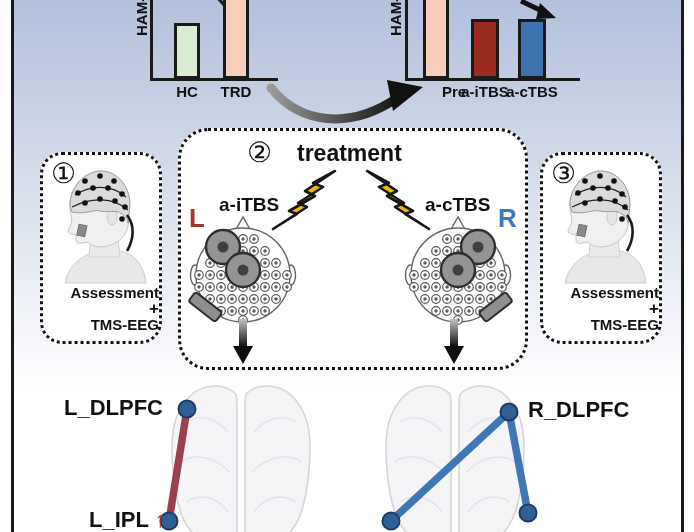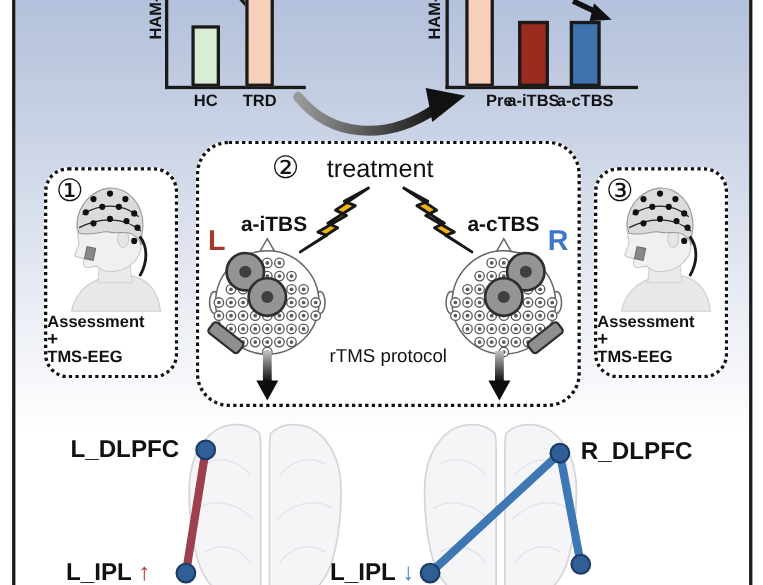--- a/index.html
+++ b/index.html
@@ -9,22 +9,22 @@
   .frame{position:absolute;top:0;bottom:0;width:3px;background:#1a1a1a;}
   .bg{position:absolute;left:14px;top:0;width:667px;height:532px;
       background:linear-gradient(180deg,#b3c1dc 0%,#c3cde2 16%,#d8dfec 36%,#edf0f6 56%,#ffffff 74%,#ffffff 100%);}
   .axis{position:absolute;background:#1a1a1a;}
   .bar{position:absolute;border:3px solid #1a1a1a;box-sizing:border-box;}
   .tick{position:absolute;font-weight:bold;font-size:15px;text-align:center;letter-spacing:0px;}
   .ylab{position:absolute;font-weight:bold;font-size:15px;white-space:nowrap;
         transform:rotate(-90deg);transform-origin:0 100%;line-height:16px;height:16px;}
   .dotbox{position:absolute;border:3px dotted #111;border-radius:26px;background:#fff;}
   .cnum{position:absolute;font-size:28px;line-height:28px;}
-  .bold{font-weight:normal;}
-  .assess{position:absolute;width:100%;text-align:left;font-weight:bold;font-size:15px;line-height:16px;}
+  .bold{font-weight:bold;}
+  .assess{position:absolute;width:100%;text-align:right;font-weight:bold;font-size:15px;line-height:16px;}
   .hemiletter{position:absolute;font-weight:bold;font-size:26px;line-height:26px;}
   .protoword{position:absolute;font-weight:bold;font-size:19px;line-height:20px;}
   .blabel{position:absolute;font-weight:bold;font-size:22px;line-height:24px;white-space:nowrap;}
   .arrow-glyph{font-weight:bold;}
 </style>
 </head>
 <body>
 
 <div class="stage">
 
@@ -364,21 +364,20 @@
       <g transform="translate(112,0) scale(-1,1)">
         <rect x="2" y="84" width="34" height="12" rx="3" fill="#8f8f8f" stroke="#2e2e2e" stroke-width="2" transform="rotate(38 10 92)"></rect>
         <circle cx="36" cy="36" r="17" fill="#949494" stroke="#2e2e2e" stroke-width="2.4"></circle>
         <circle cx="56" cy="59" r="17" fill="#949494" stroke="#2e2e2e" stroke-width="2.4"></circle>
         <circle cx="36" cy="36" r="5.5" fill="#3f3f3f"></circle>
         <circle cx="56" cy="59" r="5.5" fill="#3f3f3f"></circle>
       </g>
     </svg>
 
     <div class="abs bold" style="left:72px;top:182px;width:200px;text-align:center;font-size:17px;line-height:21px">
-      <div>rTMS protocol</div>
     </div>
 
     <svg class="abs" style="left:51px;top:188px" width="22" height="46">
       <rect x="7" y="0" width="8" height="28" fill="url(#gdown)"></rect>
       <polygon points="1,27 21,27 11,45" fill="#0d0d0d"></polygon>
     </svg>
     <svg class="abs" style="left:262px;top:188px" width="22" height="46">
       <rect x="7" y="0" width="8" height="28" fill="url(#gdown)"></rect>
       <polygon points="1,27 21,27 11,45" fill="#0d0d0d"></polygon>
     </svg>
@@ -423,24 +422,20 @@
       <circle cx="169" cy="141" r="8.5"></circle>
       <circle cx="509" cy="32" r="8.5"></circle>
       <circle cx="391" cy="141" r="8.5"></circle>
       <circle cx="528" cy="133" r="8.5"></circle>
     </g>
   </svg>
 
   <div class="blabel" style="left:64px;top:396px">L_DLPFC</div>
   <div class="blabel" style="left:528px;top:398px">R_DLPFC</div>
 
-  <div class="blabel" style="left:60px;top:508px">
+  <div class="blabel" style="left:89px;top:508px">
     <span>L_IPL</span>
     <span class="arrow-glyph" style="color:#b13527">↑</span>
   </div>
 
-  <div class="blabel" style="left:300px;top:508px">
-    <span>L_IPL</span>
-    <span class="arrow-glyph" style="color:#4f7fc0">↓</span>
-  </div>
 
 
 </div>
 
 </body></html>

